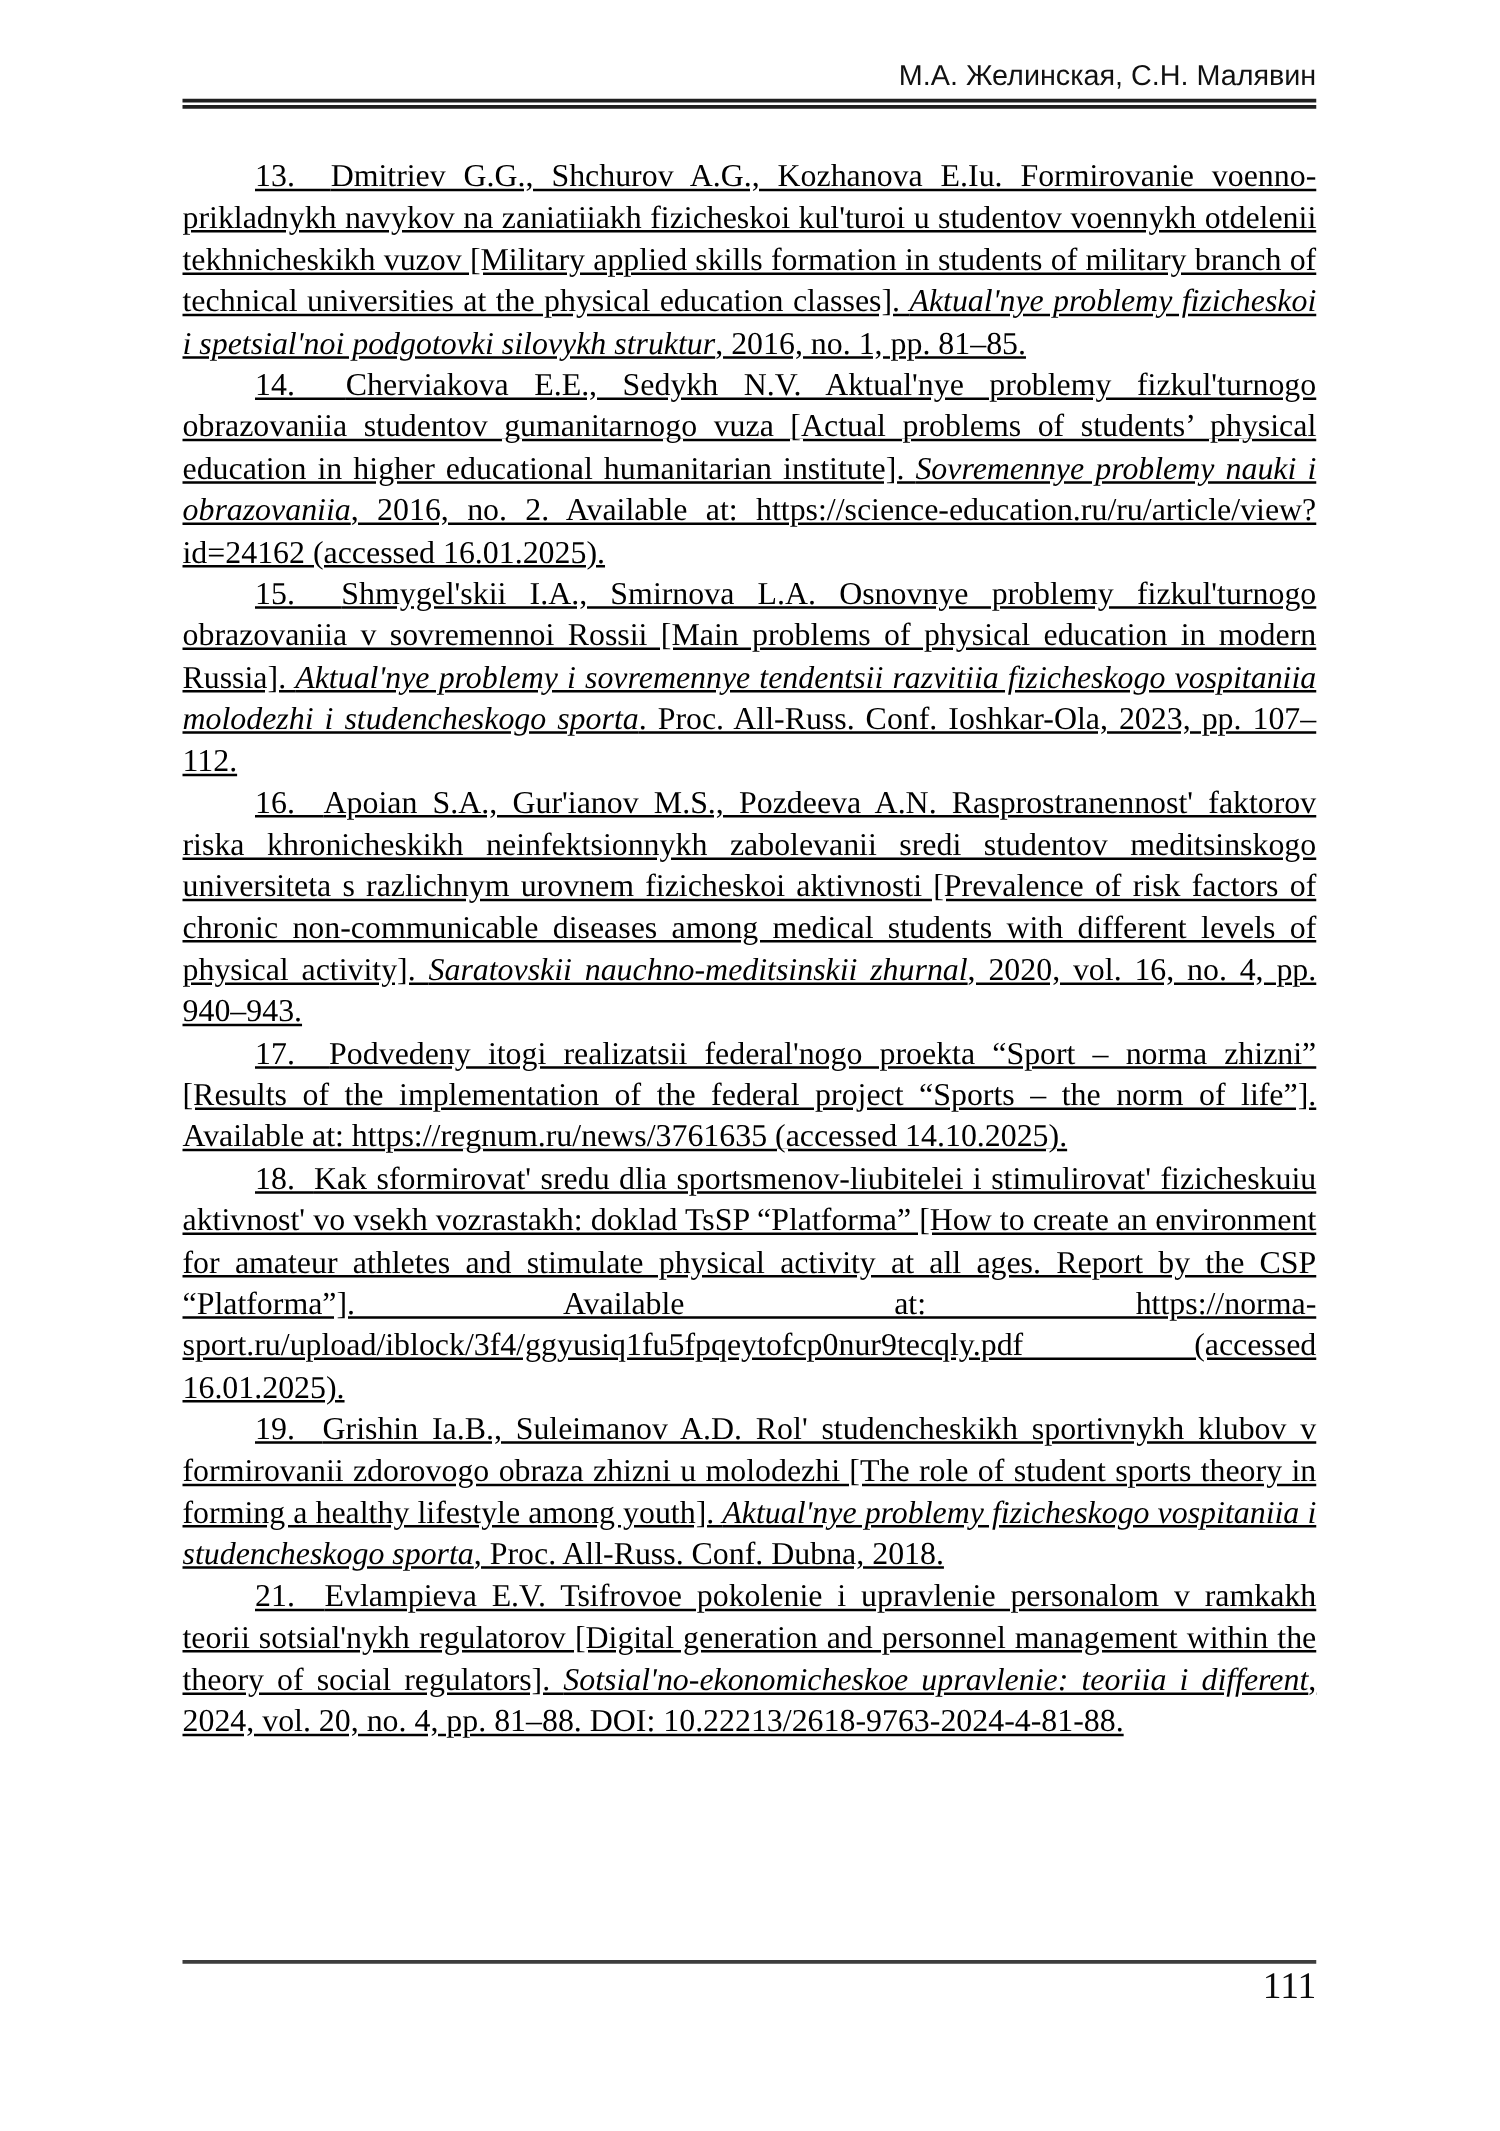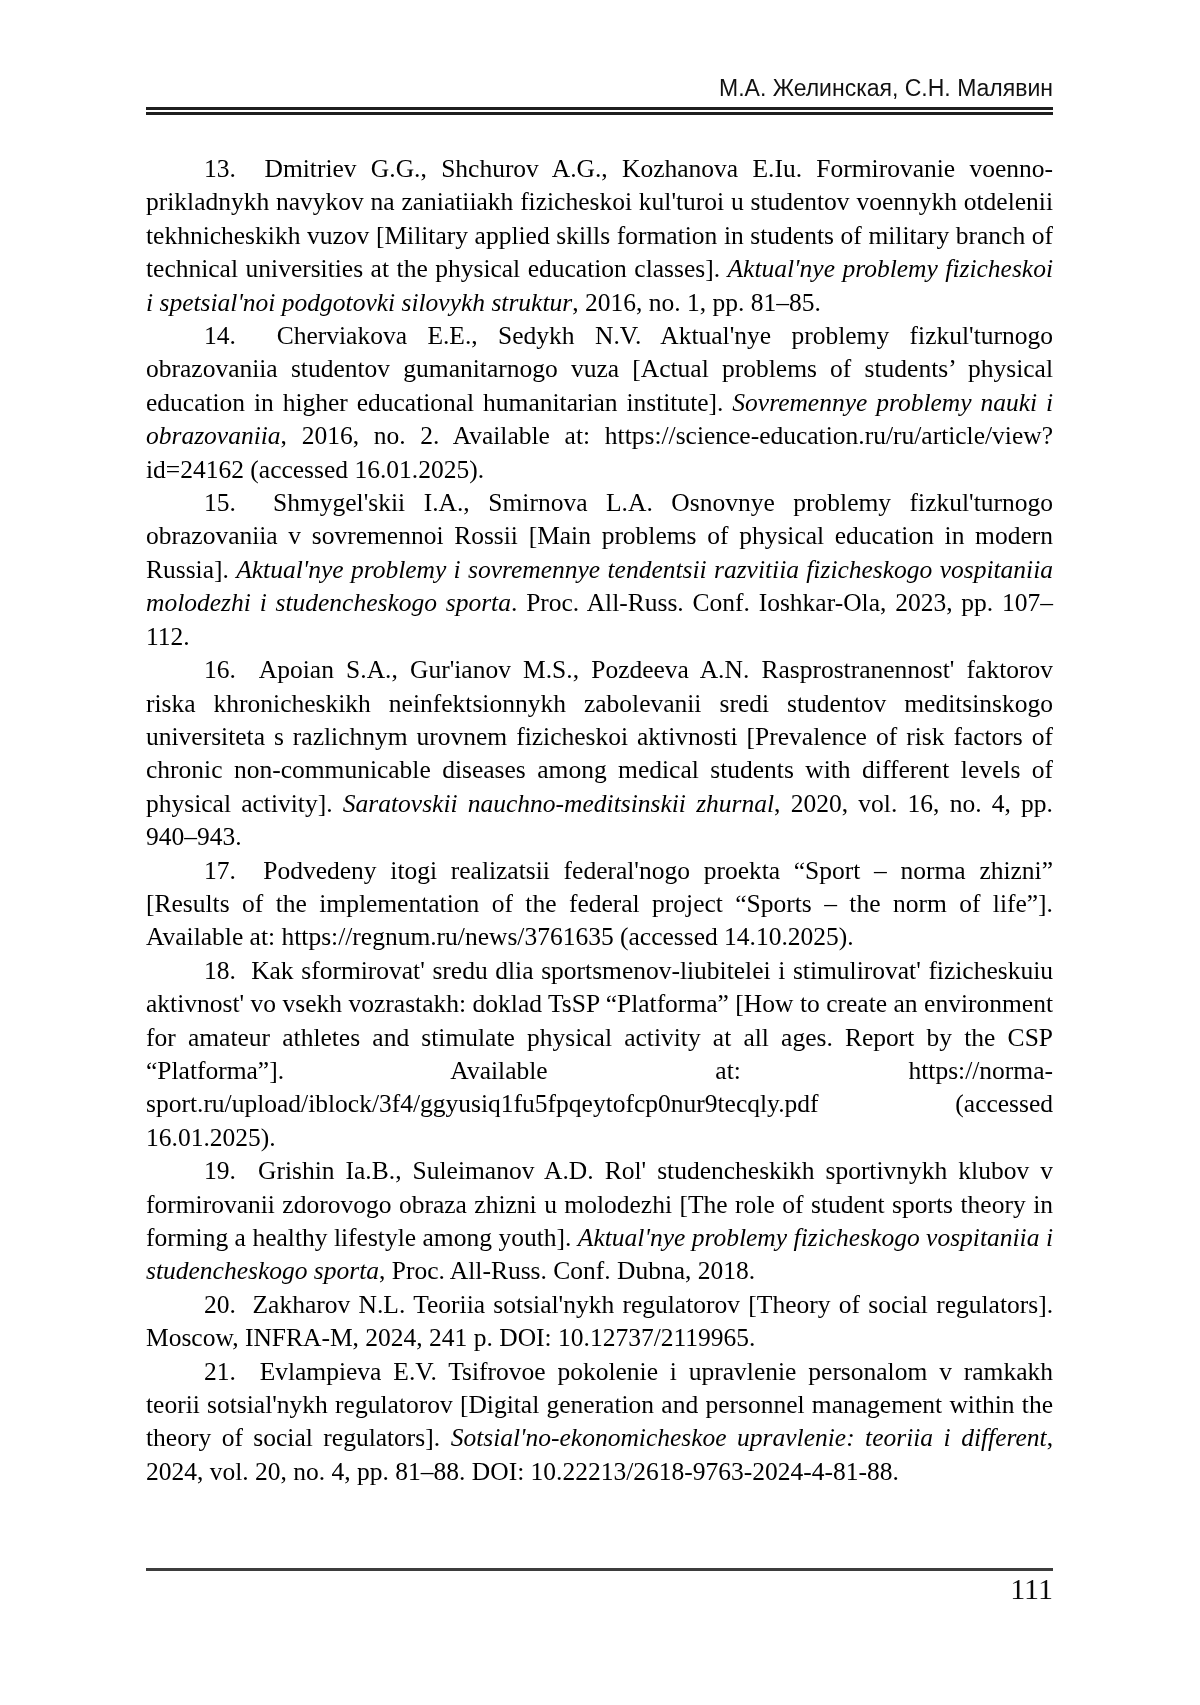--- a/index.html
+++ b/index.html
@@ -19,39 +19,40 @@
     position: absolute;
     inset: 0;
   }
   .content {
     position: absolute;
     left: 146px;
     top: 0;
     width: 907px;
   }
   .running-head {
-    padding-top: 76px;
+    padding-top: 48px;
     line-height: 24px;
     text-align: right;
     font-family: "Liberation Sans", sans-serif;
     font-size: 23px;
     color: #111111;
     white-space: nowrap;
   }
   .head-rule {
     margin-top: 7px;
     border-bottom: 8px double #1f1f1f;
     height: 0;
   }
   .references {
     margin-top: 37px;
     font-size: 25.5px;
     line-height: 33.4px;
     text-align: justify;
     overflow-wrap: anywhere;
+    text-decoration: underline;
   }
   p.ref {
     margin: 0;
     padding: 0;
     text-indent: 58px;
   }
   p.ref i {
     font-style: italic;
   }
   .footer-rule {
@@ -81,19 +82,18 @@
     <div class="running-head">М.А. Желинская, С.Н. Малявин</div>
     <div class="head-rule"></div>
     <div class="references">
         <p class="ref"><span>13.&nbsp; </span><span>Dmitriev G.G., Shchurov A.G., Kozhanova E.Iu. Formirovanie voenno-prikladnykh navykov na zaniatiiakh fizicheskoi kul'turoi u studentov voennykh otdelenii tekhnicheskikh vuzov [Military applied skills formation in students of military branch of technical universities at the physical education classes]. </span><i>Aktual'nye problemy fizicheskoi i spetsial'noi podgotovki silovykh struktur</i><span>, 2016, no. 1, pp. 81–85.</span></p>
         <p class="ref"><span>14.&nbsp; </span><span>Cherviakova E.E., Sedykh N.V. Aktual'nye problemy fizkul'turnogo obrazovaniia studentov gumanitarnogo vuza [Actual problems of students’ physical education in higher educational humanitarian institute]. </span><i>Sovremennye problemy nauki i obrazovaniia</i><span>, 2016, no. 2. Available at: https://science-education.ru/ru/article/view?id=24162 (accessed 16.01.2025).</span></p>
         <p class="ref"><span>15.&nbsp; </span><span>Shmygel'skii I.A., Smirnova L.A. Osnovnye problemy fizkul'turnogo obrazovaniia v sovremennoi Rossii [Main problems of physical education in modern Russia]. </span><i>Aktual'nye problemy i sovremennye tendentsii razvitiia fizicheskogo vospitaniia molodezhi i studencheskogo sporta</i><span>. Proc. All-Russ. Conf. Ioshkar-Ola, 2023, pp. 107–112.</span></p>
         <p class="ref"><span>16.&nbsp; </span><span>Apoian S.A., Gur'ianov M.S., Pozdeeva A.N. Rasprostranennost' faktorov riska khronicheskikh neinfektsionnykh zabolevanii sredi studentov meditsinskogo universiteta s razlichnym urovnem fizicheskoi aktivnosti [Prevalence of risk factors of chronic non-communicable diseases among medical students with different levels of physical activity]. </span><i>Saratovskii nauchno-meditsinskii zhurnal</i><span>, 2020, vol. 16, no. 4, pp. 940–943.</span></p>
         <p class="ref"><span>17.&nbsp; </span><span>Podvedeny itogi realizatsii federal'nogo proekta “Sport – norma zhizni” [Results of the implementation of the federal project “Sports – the norm of life”]. Available at: https://regnum.ru/news/3761635 (accessed 14.10.2025).</span></p>
         <p class="ref"><span>18.&nbsp; </span><span>Kak sformirovat' sredu dlia sportsmenov-liubitelei i stimulirovat' fizicheskuiu aktivnost' vo vsekh vozrastakh: doklad TsSP “Platforma” [How to create an environment for amateur athletes and stimulate physical activity at all ages. Report by the CSP “Platforma”]. Available at: https://norma-sport.ru/upload/iblock/3f4/ggyusiq1fu5fpqeytofcp0nur9tecqly.pdf (accessed 16.01.2025).</span></p>
         <p class="ref"><span>19.&nbsp; </span><span>Grishin Ia.B., Suleimanov A.D. Rol' studencheskikh sportivnykh klubov v formirovanii zdorovogo obraza zhizni u molodezhi [The role of student sports theory in forming a healthy lifestyle among youth]. </span><i>Aktual'nye problemy fizicheskogo vospitaniia i studencheskogo sporta</i><span>, Proc. All-Russ. Conf. Dubna, 2018.</span></p>
-        <p class="ref"><span>20.&nbsp; </span><span>Zakharov N.L. Teoriia sotsial'nykh regulatorov [Theory of social regulators]. Moscow, INFRA-M, 2024, 241 p. DOI: 10.12737/2119965.</span></p>
         <p class="ref"><span>21.&nbsp; </span><span>Evlampieva E.V. Tsifrovoe pokolenie i upravlenie personalom v ramkakh teorii sotsial'nykh regulatorov [Digital generation and personnel management within the theory of social regulators]. </span><i>Sotsial'no-ekonomicheskoe upravlenie: teoriia i different</i><span>, 2024, vol. 20, no. 4, pp. 81–88. DOI: 10.22213/2618-9763-2024-4-81-88.</span></p>
       </div>
   </div>
   <div class="footer-rule"></div>
   <div class="page-number">111</div>
 </div>
 
 </body></html>

